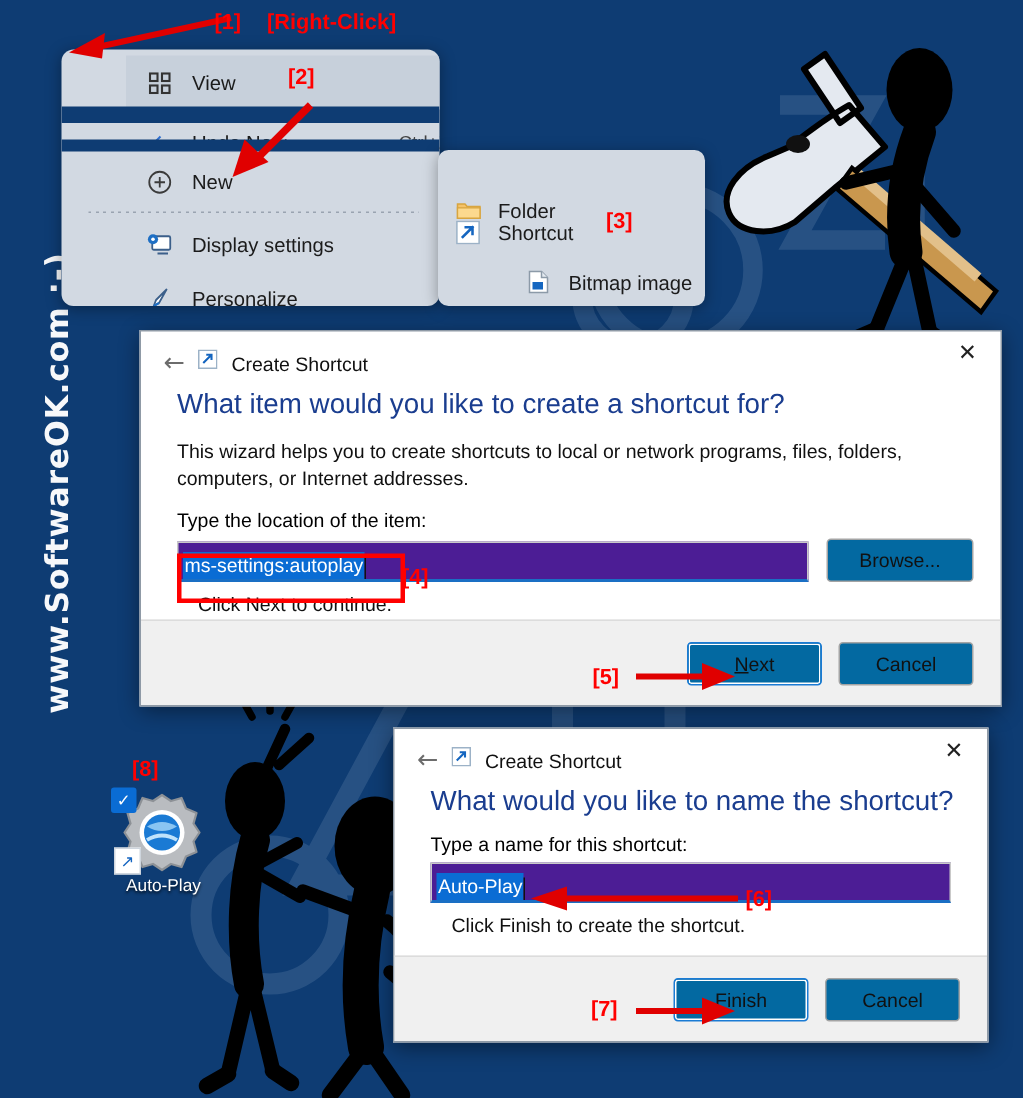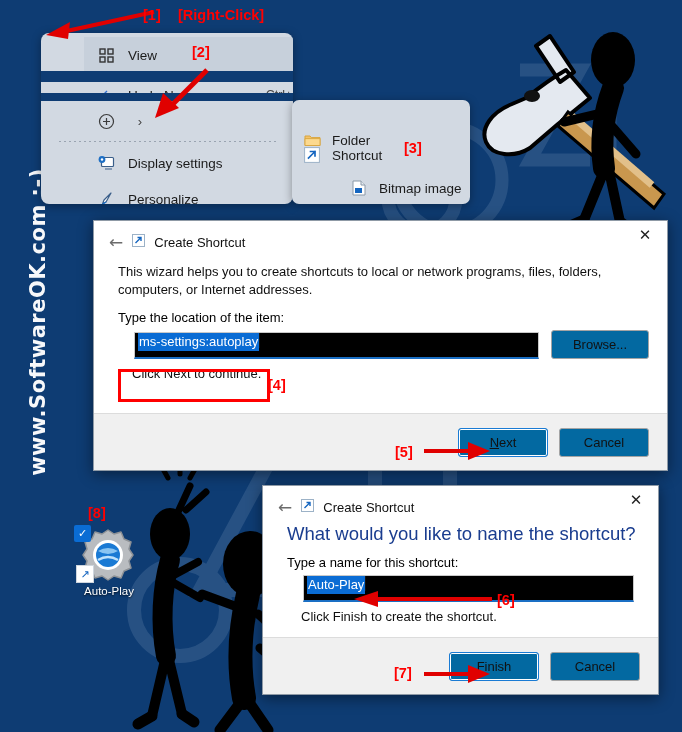--- a/index.html
+++ b/index.html
@@ -65,22 +65,22 @@
   .dlg .field-label{font-size:13px;color:#000000;padding:12px 0 0 24px;}
   .dlg .hint{font-size:13px;color:#101010;padding:7px 0 0 38px;}
   .dlg .footer{position:absolute;left:0;right:0;bottom:0;height:56px;background:#f0f0f0;
                border-top:1px solid #dcdcdc;display:flex;align-items:center;justify-content:flex-end;gap:11px;padding-right:18px;}
   .btn{min-width:88px;height:27px;border:1px solid #a4a4a4;background:#0369a1;border-radius:3px;
        font-size:13px;color:#111;display:flex;align-items:center;justify-content:center;
        font-family:"Liberation Sans",sans-serif;}
   .btn.default{border:1px solid #1a7bd4;box-shadow:inset 0 0 0 1px #ffffff;}
   .btn u{text-decoration:underline;}
   .inputrow{display:flex;align-items:flex-end;gap:12px;padding:5px 18px 0 24px;}
-  .tbox{flex:1;position:relative;height:24px;background:#000000;border:1px solid #c9c9c9;
-        border-bottom:2px solid #1a6fc4;display:flex;align-items:flex-start;padding-left:3px;margin-left:16px;}
+  .tbox{flex:1;position:relative;height:24px;background:#4c1d95;border:1px solid #c9c9c9;
+        border-bottom:2px solid #1a6fc4;display:flex;align-items:flex-end;padding-left:3px;}
   .tbox .sel{background:#0a6cd4;color:#ffffff;font-size:13px;padding:1px 1px 2px 1px;}
   .tbox .caret{width:1px;height:15px;background:#111;margin-left:0px;}
   .redbox{position:absolute;border:3px solid #ff0000;pointer-events:none;}
 
   
   .tag{position:absolute;color:#ff0000;font-weight:bold;font-size:14.5px;
        font-family:"Liberation Sans",sans-serif;white-space:nowrap;}
   .arrow{position:absolute;pointer-events:none;}
 
   
@@ -203,20 +203,21 @@
     <div class="band" style="top:38px;height:11px;"></div>
     <div class="band" style="top:60px;height:8px;"></div>
 
     <div class="mi" style="top:70px;">
       <span class="ico">
         <svg width="17" height="17" viewBox="0 0 17 17">
             <circle cx="8.5" cy="8.5" r="7" fill="none" stroke="#3b3b3b" stroke-width="1.2"></circle>
           <path d="M8.5 5 v7 M5 8.5 h7" stroke="#3b3b3b" stroke-width="1.2"></path>
           </svg>
       </span>
+      <span class="lbl">New</span>
       <span class="chev">›</span>
     </div>
 
     <div class="sep-dots" style="top:108px;"></div>
 
     <div class="mi" style="top:112px;">
       <span class="ico">
         <svg width="17" height="16" viewBox="0 0 17 16">
           <rect x="3.5" y="2.5" width="12" height="9" rx="1" fill="#fff" stroke="#3b5f8a" stroke-width="1.2"></rect>
           <path d="M7 14 h7" stroke="#3b5f8a" stroke-width="1.2"></path>
@@ -277,20 +278,21 @@
     <div class="hdr">
       <span class="back">←</span>
       <span>
         <svg width="13" height="13" viewBox="0 0 13 13">
           <rect x=".5" y=".5" width="12" height="12" fill="#fff" stroke="#9cb2c7" stroke-width="1"></rect>
           <path d="M3.5 9 L9 3.5 M5.5 3.5 H9 V7" stroke="#1566c0" stroke-width="1.4" fill="none"></path>
         </svg>
       </span>
       <span class="hdr-title">Create Shortcut</span>
     </div>
+    <div class="h1">What item would you like to create a shortcut for?</div>
     <div class="body-text">This wizard helps you to create shortcuts to local or network programs, files, folders, computers, or Internet addresses.</div>
     <div class="field-label">Type the location of the item:</div>
     <div class="inputrow">
       <div class="tbox">
         <span class="sel">ms-settings:autoplay</span>
         <span class="caret"></span>
       </div>
       <div class="btn" style="width:96px;flex:none;">Browse...</div>
     </div>
     <div class="hint">Click Next to continue.</div>

